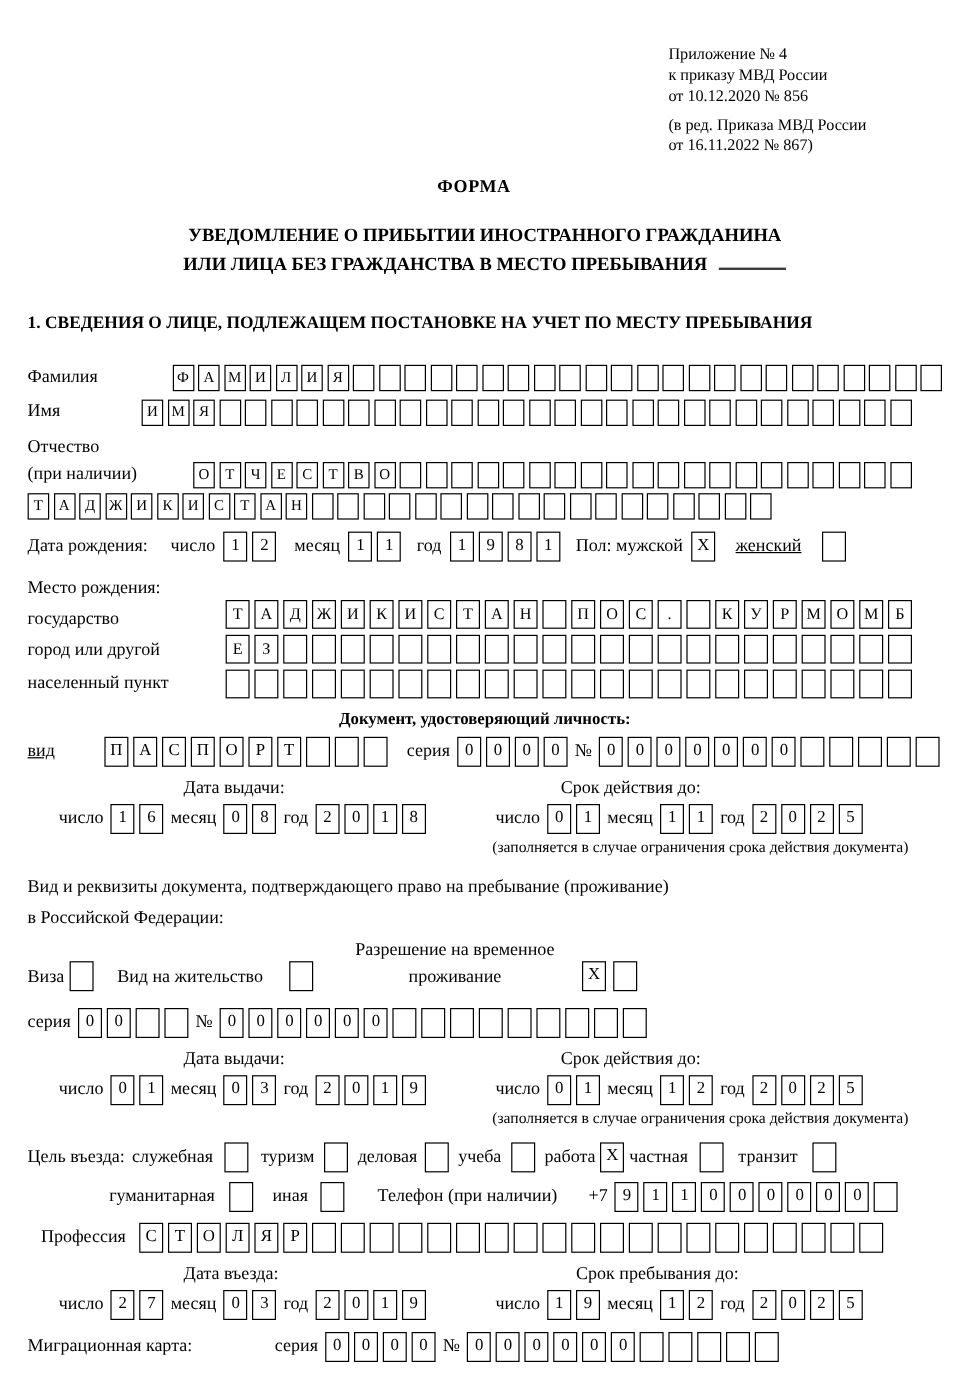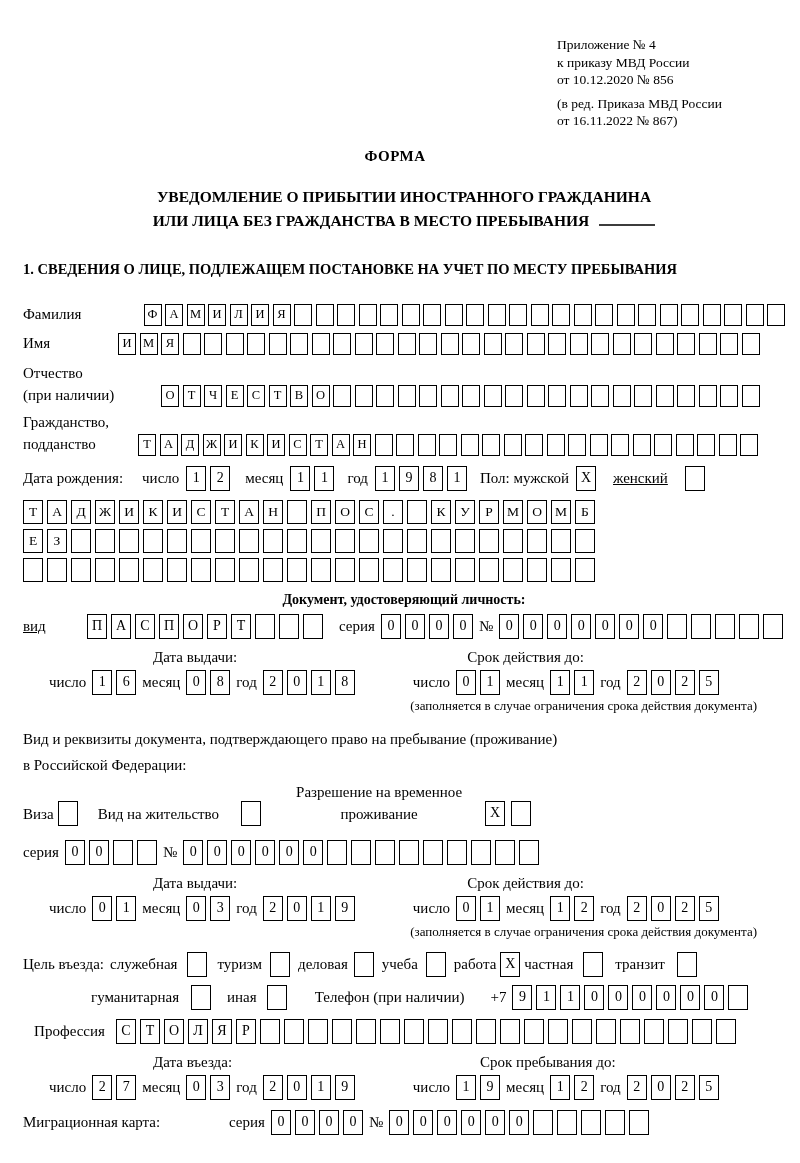--- a/index.html
+++ b/index.html
@@ -165,24 +165,20 @@
         <span class="cell"></span>
         <span class="cell"></span>
         <span class="cell"></span>
         <span class="cell"></span>
         <span class="cell"></span>
         <span class="cell"></span>
       </span>
   </div>
 
   <div class="frow-top" style="margin-top:4px;">
-    <span class="labcol" style="width:115px;">
-      <span>Гражданство,</span>
-      <span>подданство</span>
-    </span>
     <span class="boxes">
         <span class="cell">Т</span>
         <span class="cell">А</span>
         <span class="cell">Д</span>
         <span class="cell">Ж</span>
         <span class="cell">И</span>
         <span class="cell">К</span>
         <span class="cell">И</span>
         <span class="cell">С</span>
         <span class="cell">Т</span>
@@ -228,20 +224,26 @@
         <span class="cell">8</span>
         <span class="cell">1</span>
       </span>
     <span class="lab" style="margin-left:6px;">Пол: мужской</span>
     <span class="cb">X</span>
     <span class="lab" style="margin-left:10px;text-decoration:underline;">женский</span>
     <span class="cb" style="margin-left:10px;"></span>
   </div>
 
   <div class="frow-top" style="margin-top:9px;">
+    <span class="labcol" style="width:165px;line-height:1.75;">
+      <span>Место рождения:</span>
+      <span>государство</span>
+      <span>город или другой</span>
+      <span>населенный пункт</span>
+    </span>
     <span style="display:flex;flex-direction:column;gap:5px;">
       <span class="boxes b24">
           <span class="cell">Т</span>
           <span class="cell">А</span>
           <span class="cell">Д</span>
           <span class="cell">Ж</span>
           <span class="cell">И</span>
           <span class="cell">К</span>
           <span class="cell">И</span>
           <span class="cell">С</span>

